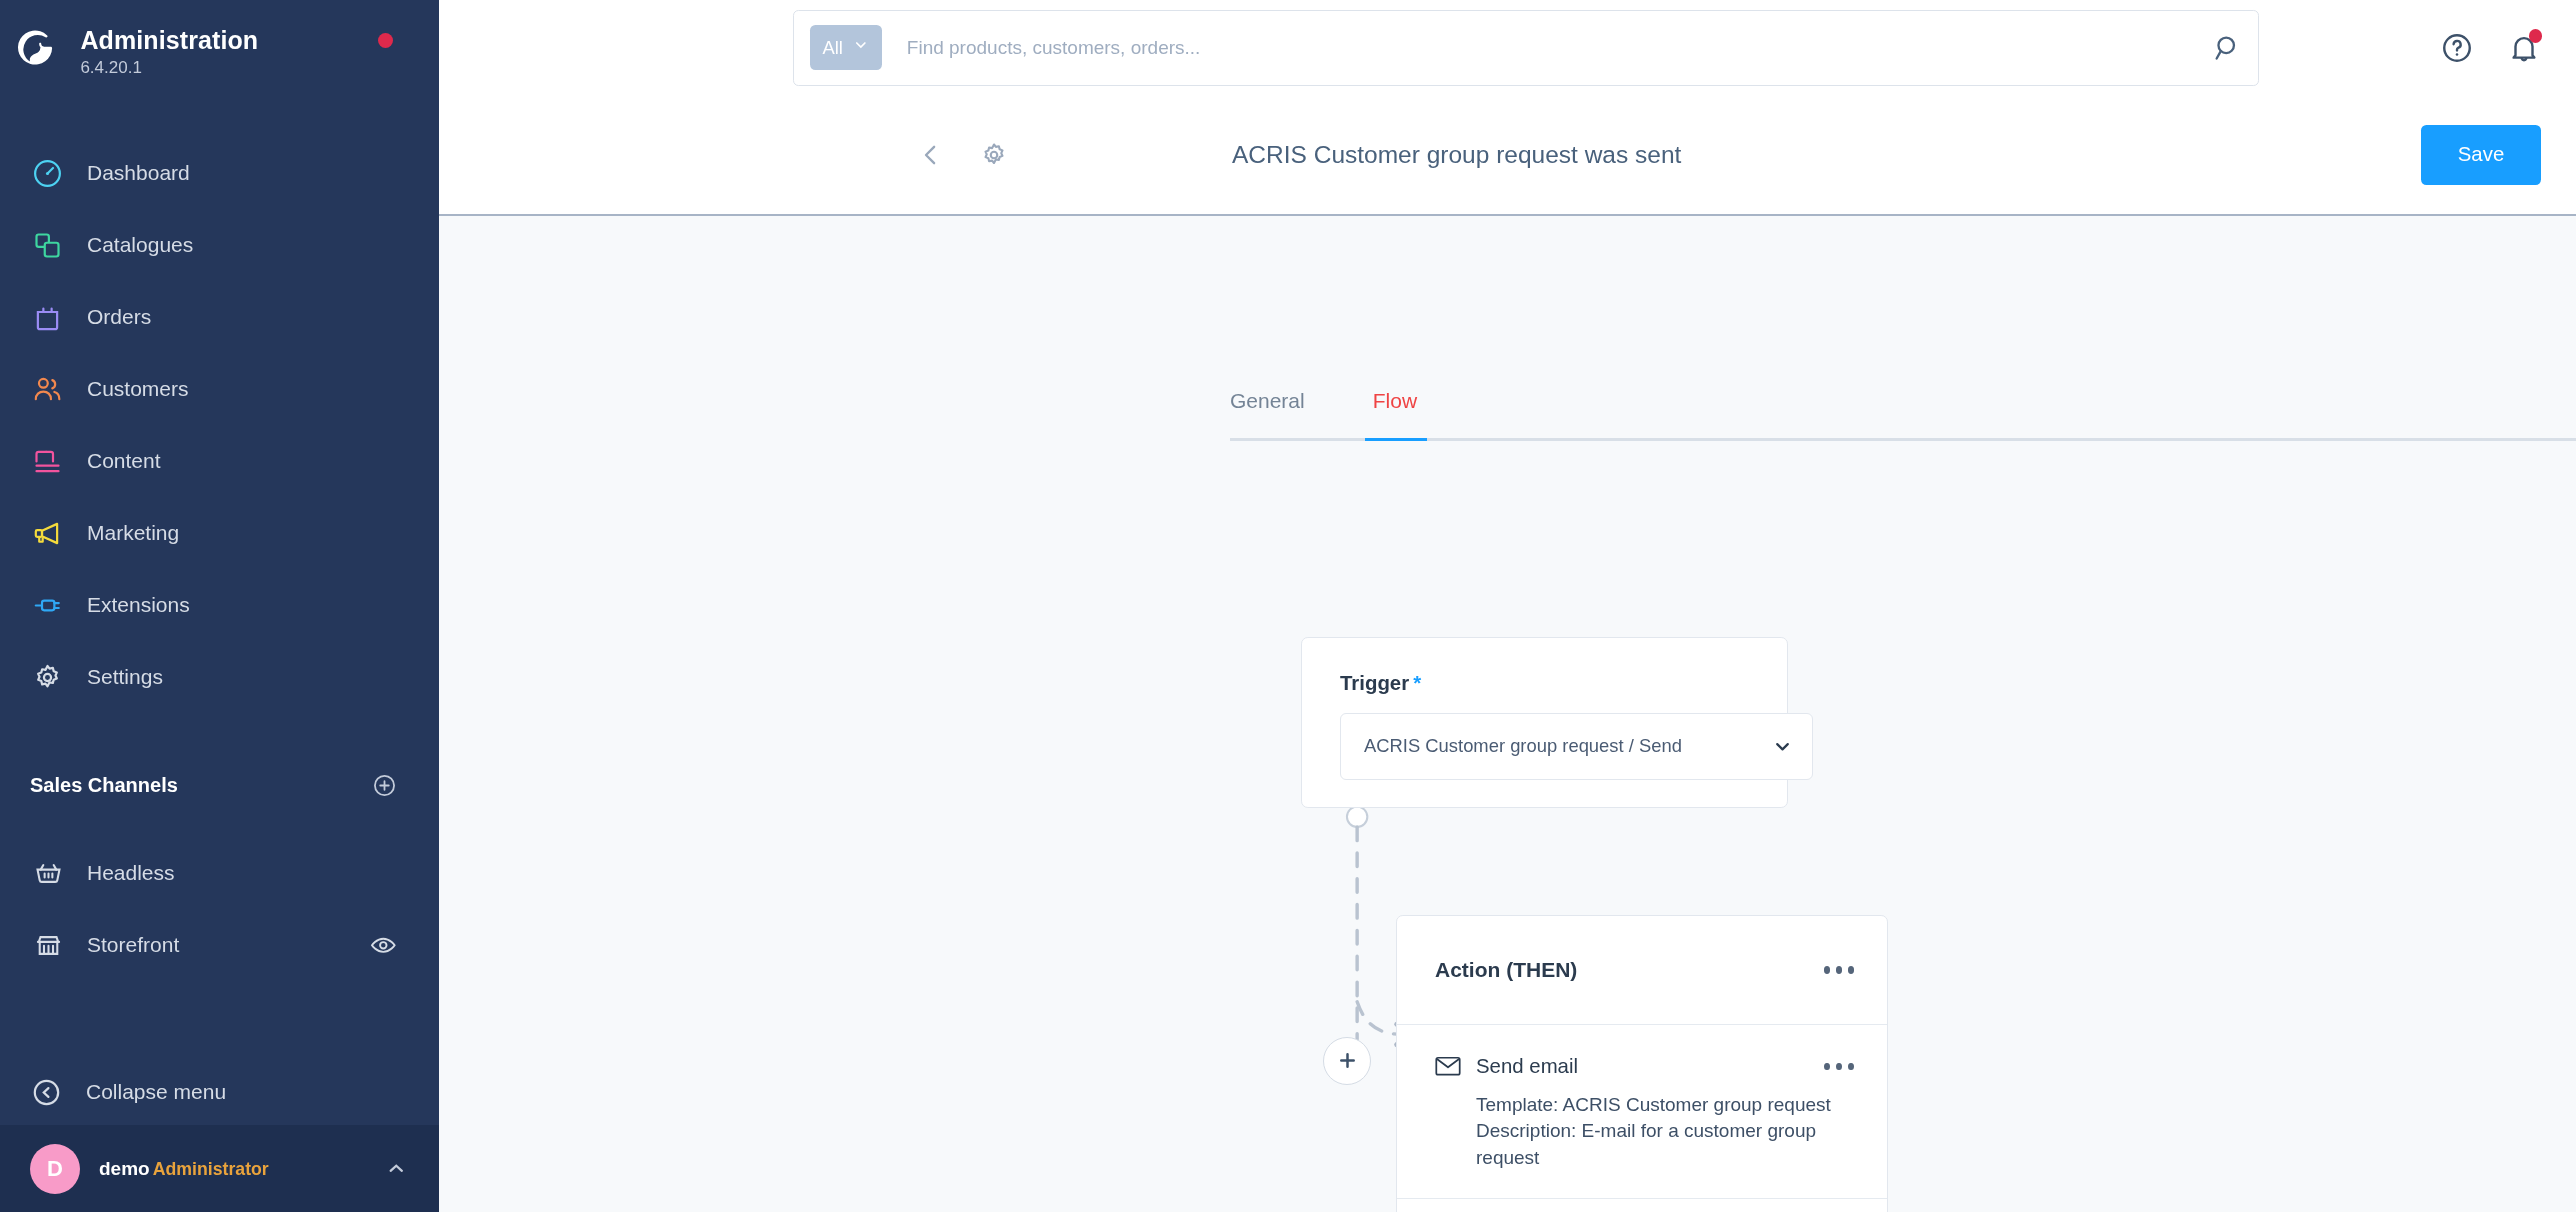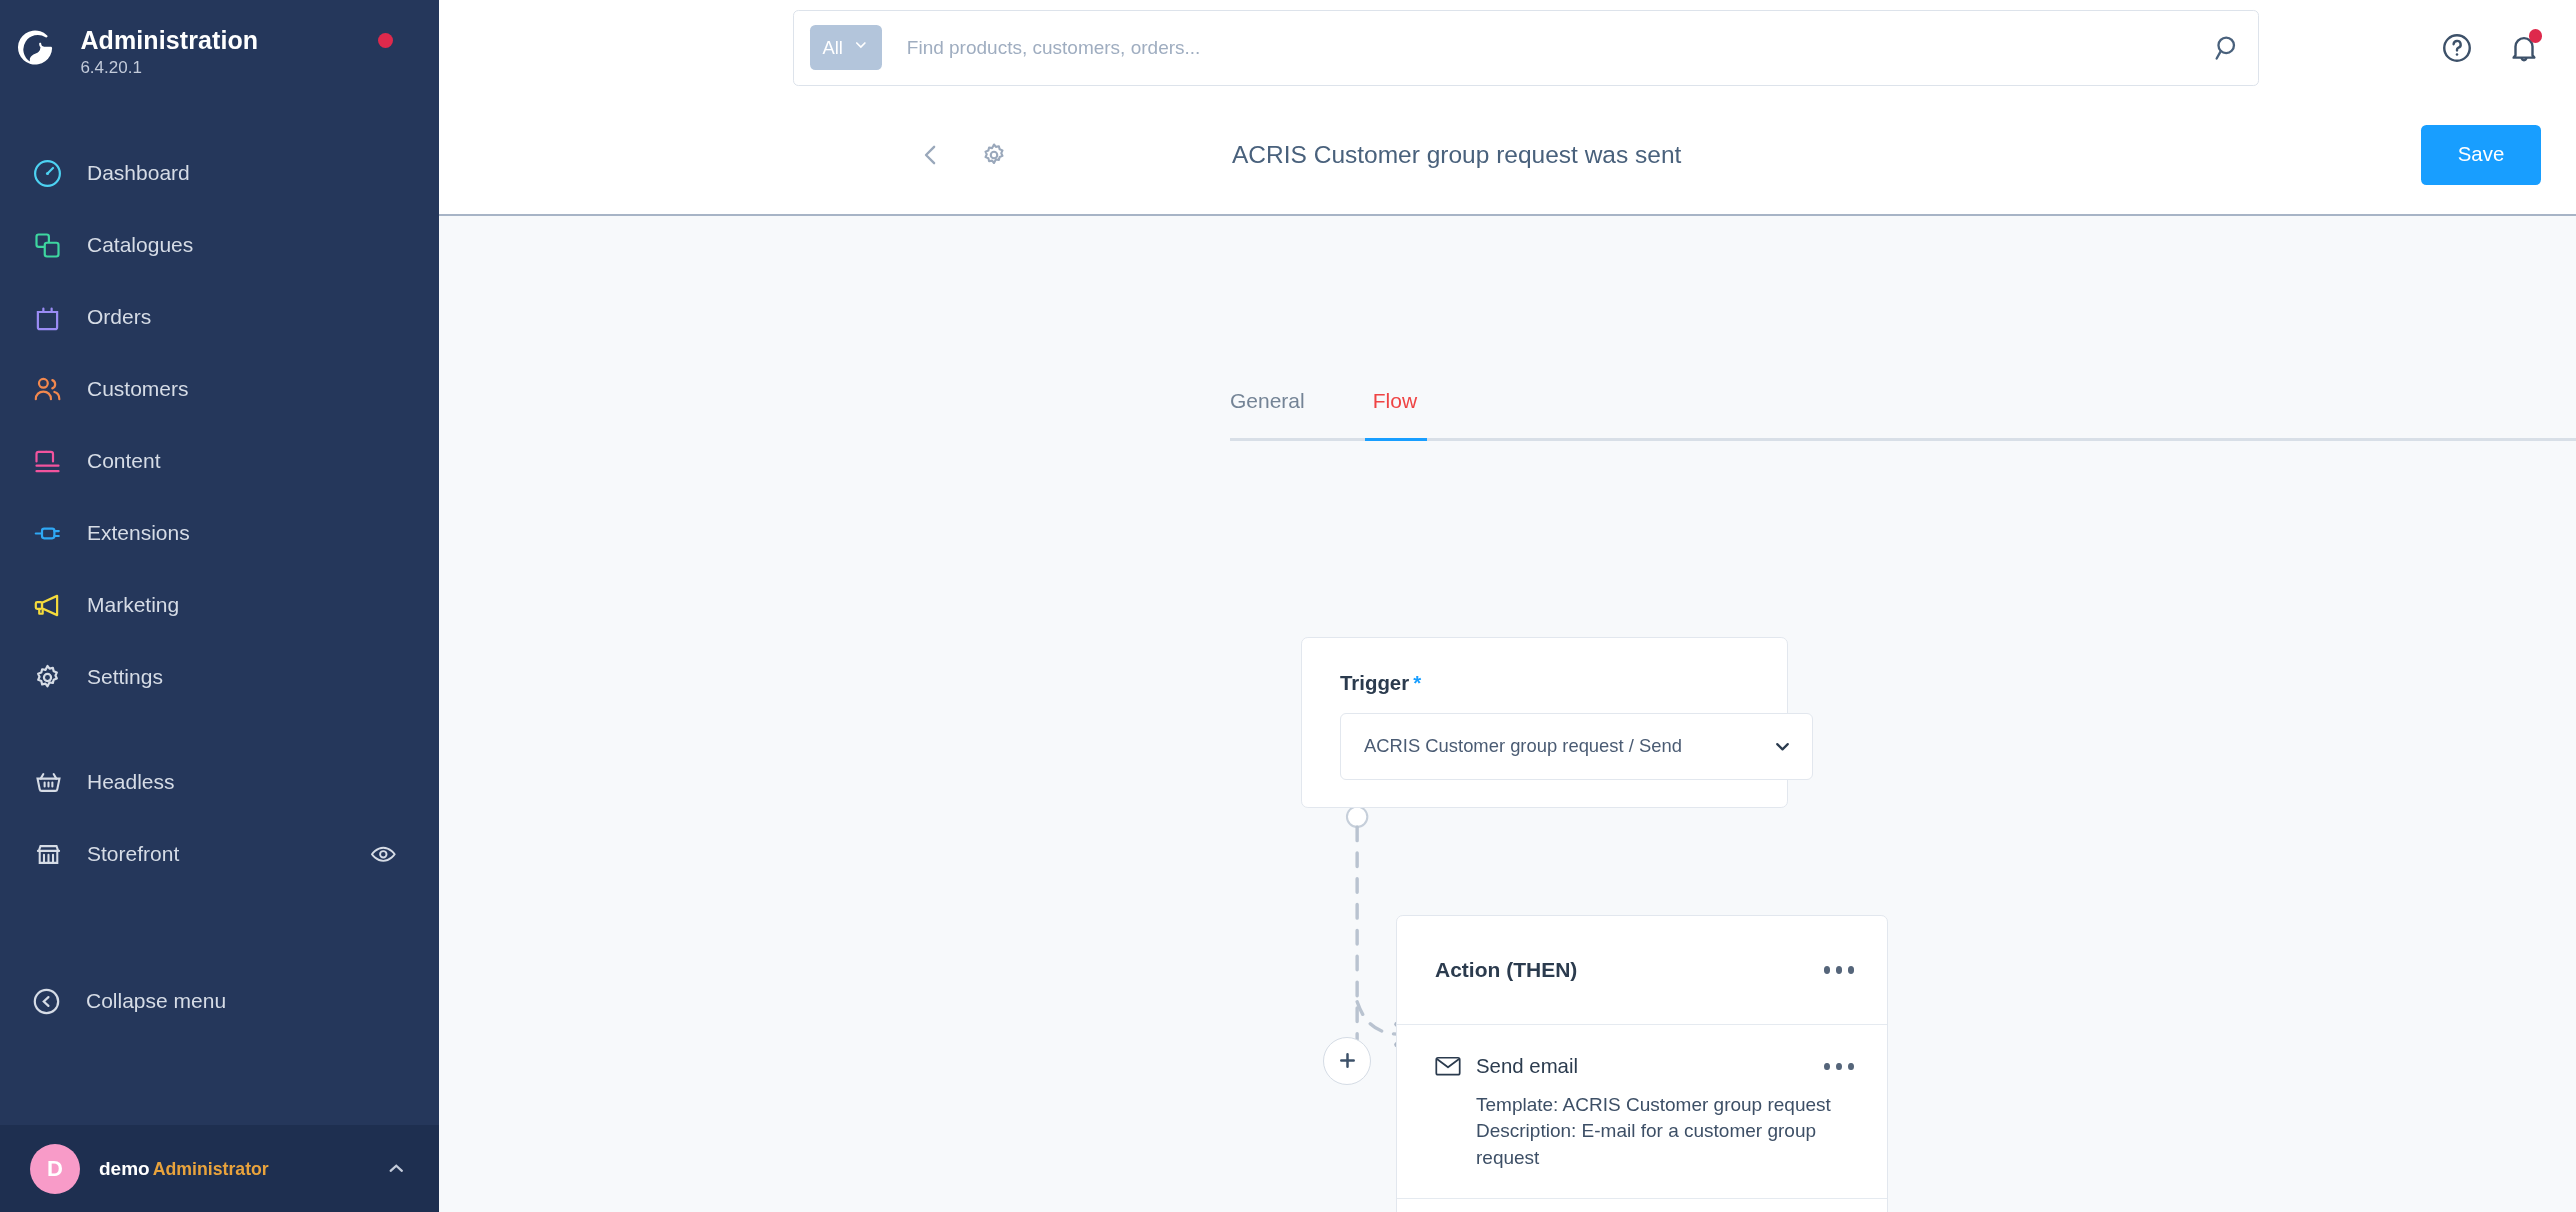--- a/index.html
+++ b/index.html
@@ -298,51 +298,60 @@
             <path d="M11 5H5.5A1.5 1.5 0 0 0 4 6.5V12"></path>
               <path d="M11 5h3.5A1.5 1.5 0 0 1 16 6.5V12"></path>
             <path d="M4 15h16M4 19h16"></path>
           </svg>
         </span>
         <span class="nav-label">Content</span>
       </div>
 
       <div class="nav-item">
         <span class="nav-icon">
+          <svg viewBox="0 0 24 24" width="33" height="33" fill="none" stroke="#F5DB3C" stroke-width="1.6" stroke-linejoin="round">
+            <path d="M19 5L8 10v4l11 5z"></path>
+              <rect x="3.5" y="9.5" width="4.5" height="5" rx="1"></rect>
+              <path d="M6 14.5V18h2.5v-3.2"></path>
+          </svg>
+        </span>
+        <span class="nav-label">Marketing</span>
+      </div>
+
+      <div class="nav-item">
+        <span class="nav-icon">
           <svg viewBox="0 0 24 24" width="33" height="33" fill="none" stroke="#2FA8F5" stroke-width="1.6" stroke-linecap="round">
             <rect x="8" y="8.5" width="9" height="7" rx="1.6"></rect>
               <path d="M3.5 12H8"></path>
               <path d="M17 10.2h3.2M17 13.8h3.2"></path>
           </svg>
         </span>
         <span class="nav-label">Extensions</span>
       </div>
 
       <div class="nav-item">
         <span class="nav-icon">
-          <svg viewBox="0 0 24 24" width="33" height="33" fill="none" stroke="#F5DB3C" stroke-width="1.6" stroke-linejoin="round">
-            <path d="M19 5L8 10v4l11 5z"></path>
-              <rect x="3.5" y="9.5" width="4.5" height="5" rx="1"></rect>
-              <path d="M6 14.5V18h2.5v-3.2"></path>
-          </svg>
-        </span>
-        <span class="nav-label">Marketing</span>
-      </div>
-
-      <div class="nav-item">
-        <span class="nav-icon">
           <svg viewBox="0 0 24 24" width="33" height="33" fill="none" stroke="#D6DCE6" stroke-width="1.6">
             <circle cx="12" cy="12" r="2.6"></circle>
             <path d="M12 3.6l1.5 1.9 2.4-.5.6 2.4 2.3.9-1 2.2 1 2.2-2.3.9-.6 2.4-2.4-.5L12 18.4l-1.5-1.9-2.4.5-.6-2.4-2.3-.9 1-2.2-1-2.2 2.3-.9.6-2.4 2.4.5z" stroke-linejoin="round"></path>
           </svg>
         </span>
         <span class="nav-label">Settings</span>
       </div>
     </nav>
 
+    <div class="sb-section">
+      <span class="sb-section-title">Sales Channels</span>
+      <span class="sb-section-add">
+        <svg viewBox="0 0 24 24" width="27" height="27" fill="none" stroke="#C3CBDA" stroke-width="1.6" stroke-linecap="round">
+          <circle cx="12" cy="12" r="8.5"></circle>
+            <path d="M12 8.2v7.6M8.2 12h7.6"></path>
+        </svg>
+      </span>
+    </div>
 
     <div class="channels">
       <div class="channel-item">
         <span class="channel-icon">
           <svg viewBox="0 0 24 24" width="31" height="31" fill="none" stroke="#D6DCE6" stroke-width="1.6" stroke-linecap="round">
             <path d="M3.5 9h17l-1.7 8.2a1.6 1.6 0 0 1-1.6 1.3H6.8a1.6 1.6 0 0 1-1.6-1.3z"></path>
             <path d="M8 5.5L6 9M16 5.5L18 9M9 12v3M12 12v3M15 12v3"></path>
           </svg>
         </span>
         <span class="channel-label">Headless</span>

